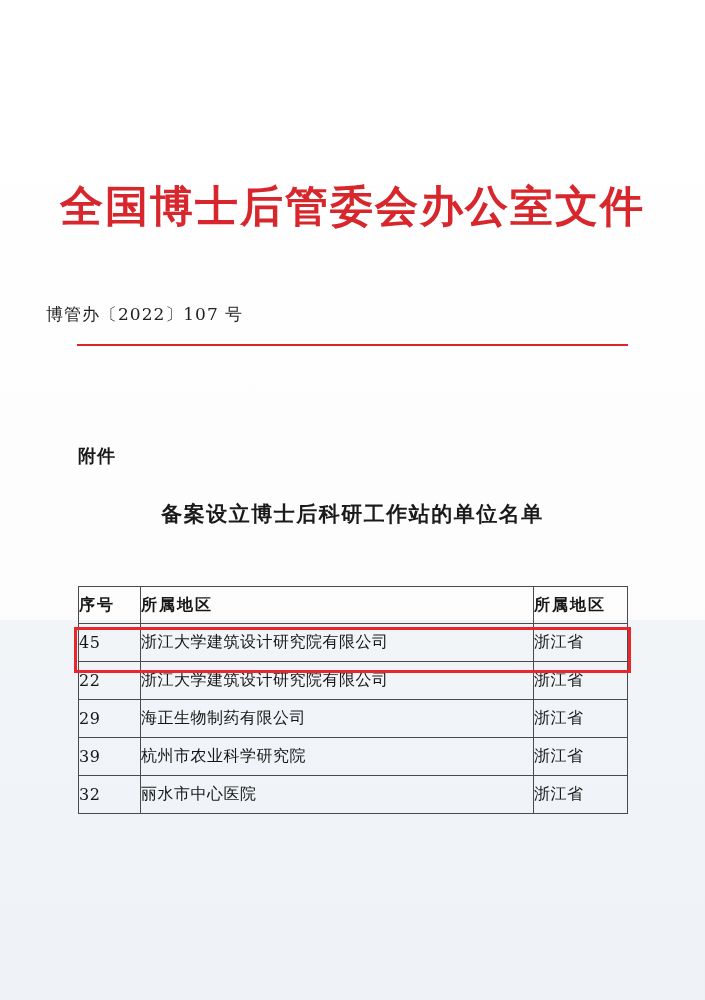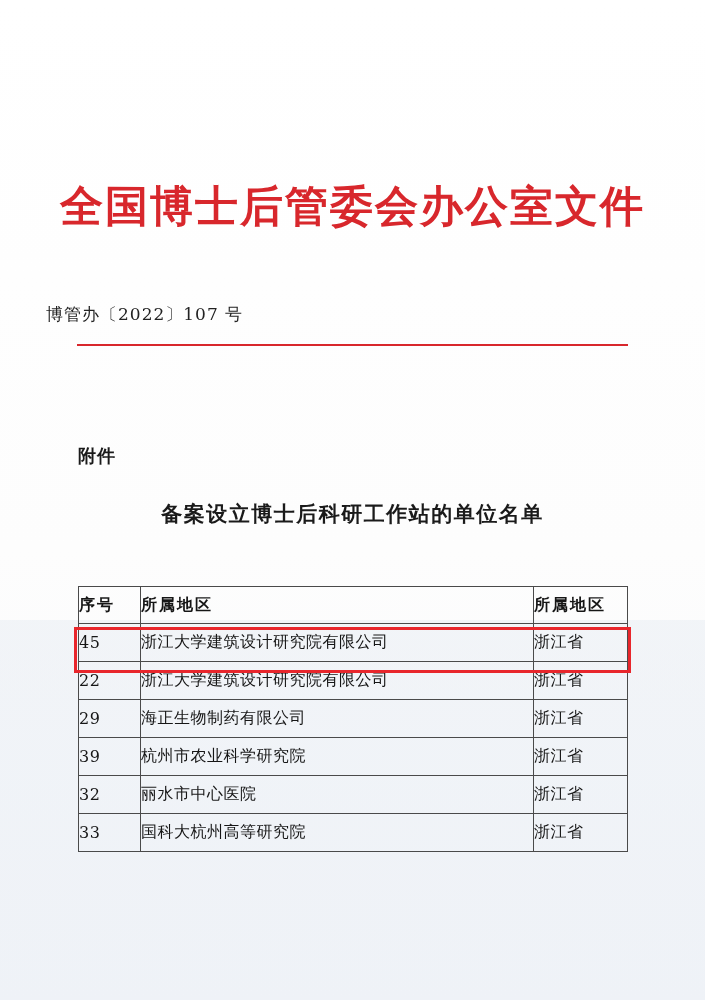--- a/index.html
+++ b/index.html
@@ -173,22 +173,17 @@
       <tr>
         <td>39</td>
         <td>杭州市农业科学研究院</td>
         <td>浙江省</td>
       </tr>
       <tr>
         <td>32</td>
         <td>丽水市中心医院</td>
         <td>浙江省</td>
       </tr>
-      <tr>
-        <td>33</td>
-        <td>国科大杭州高等研究院</td>
-        <td>浙江省</td>
-      </tr>
     </tbody>
   </table>
 
   <div class="highlight-box"></div>
 </div>
 
 </body></html>

